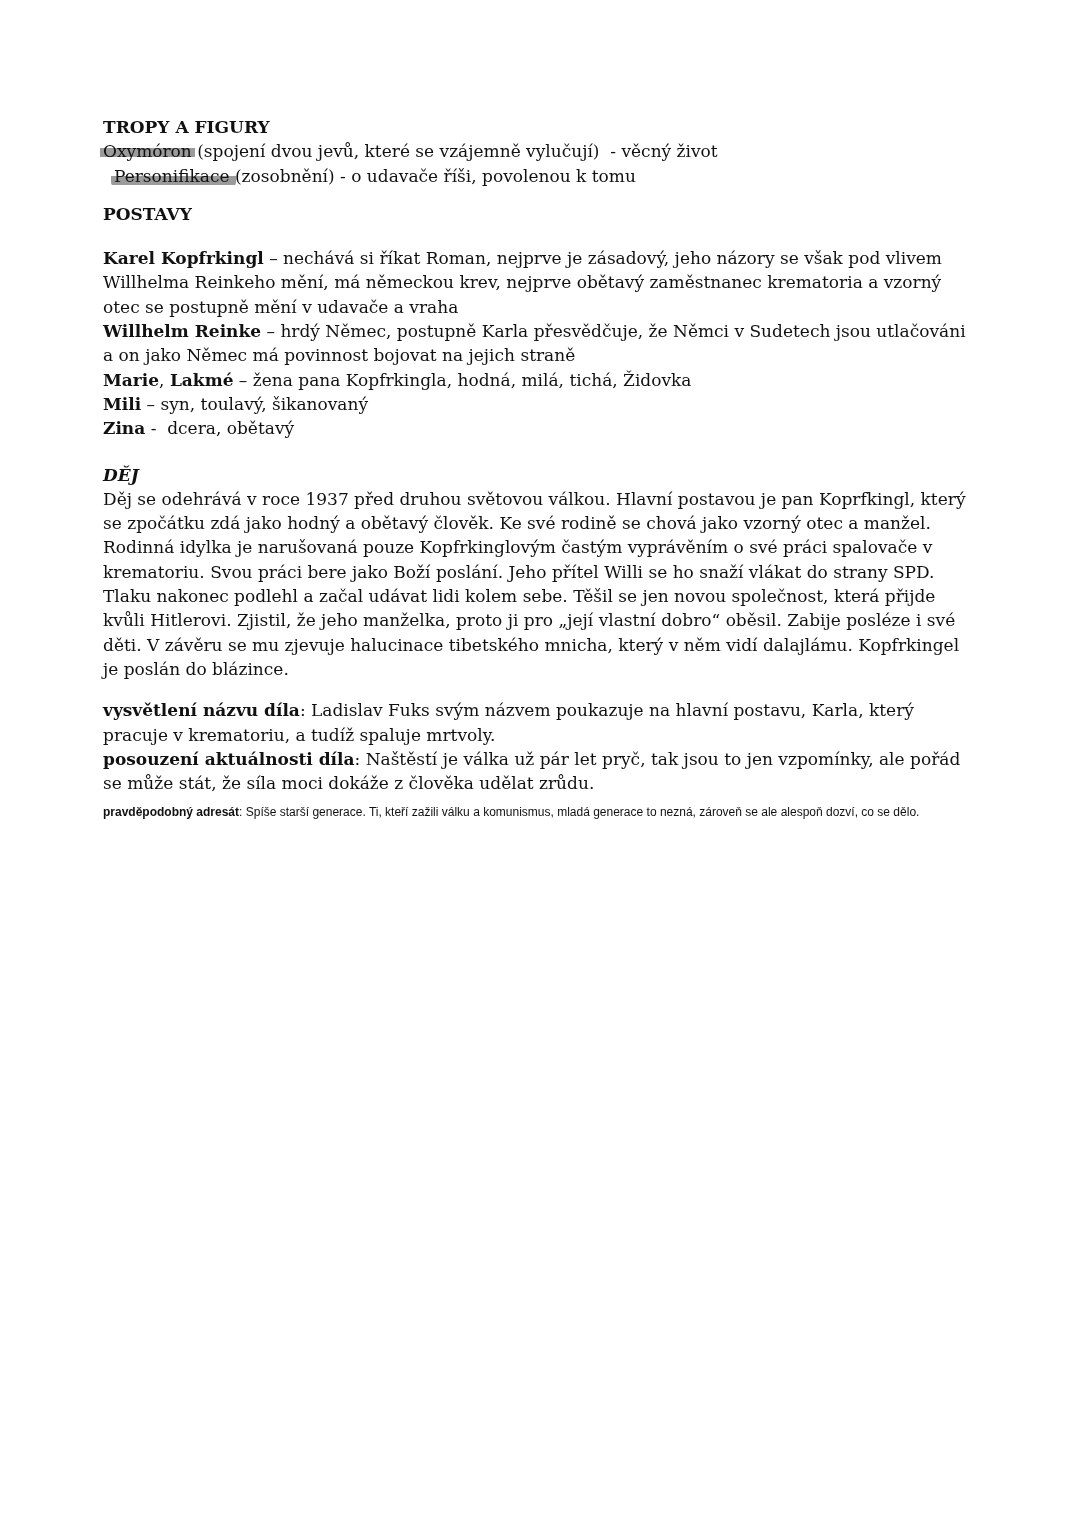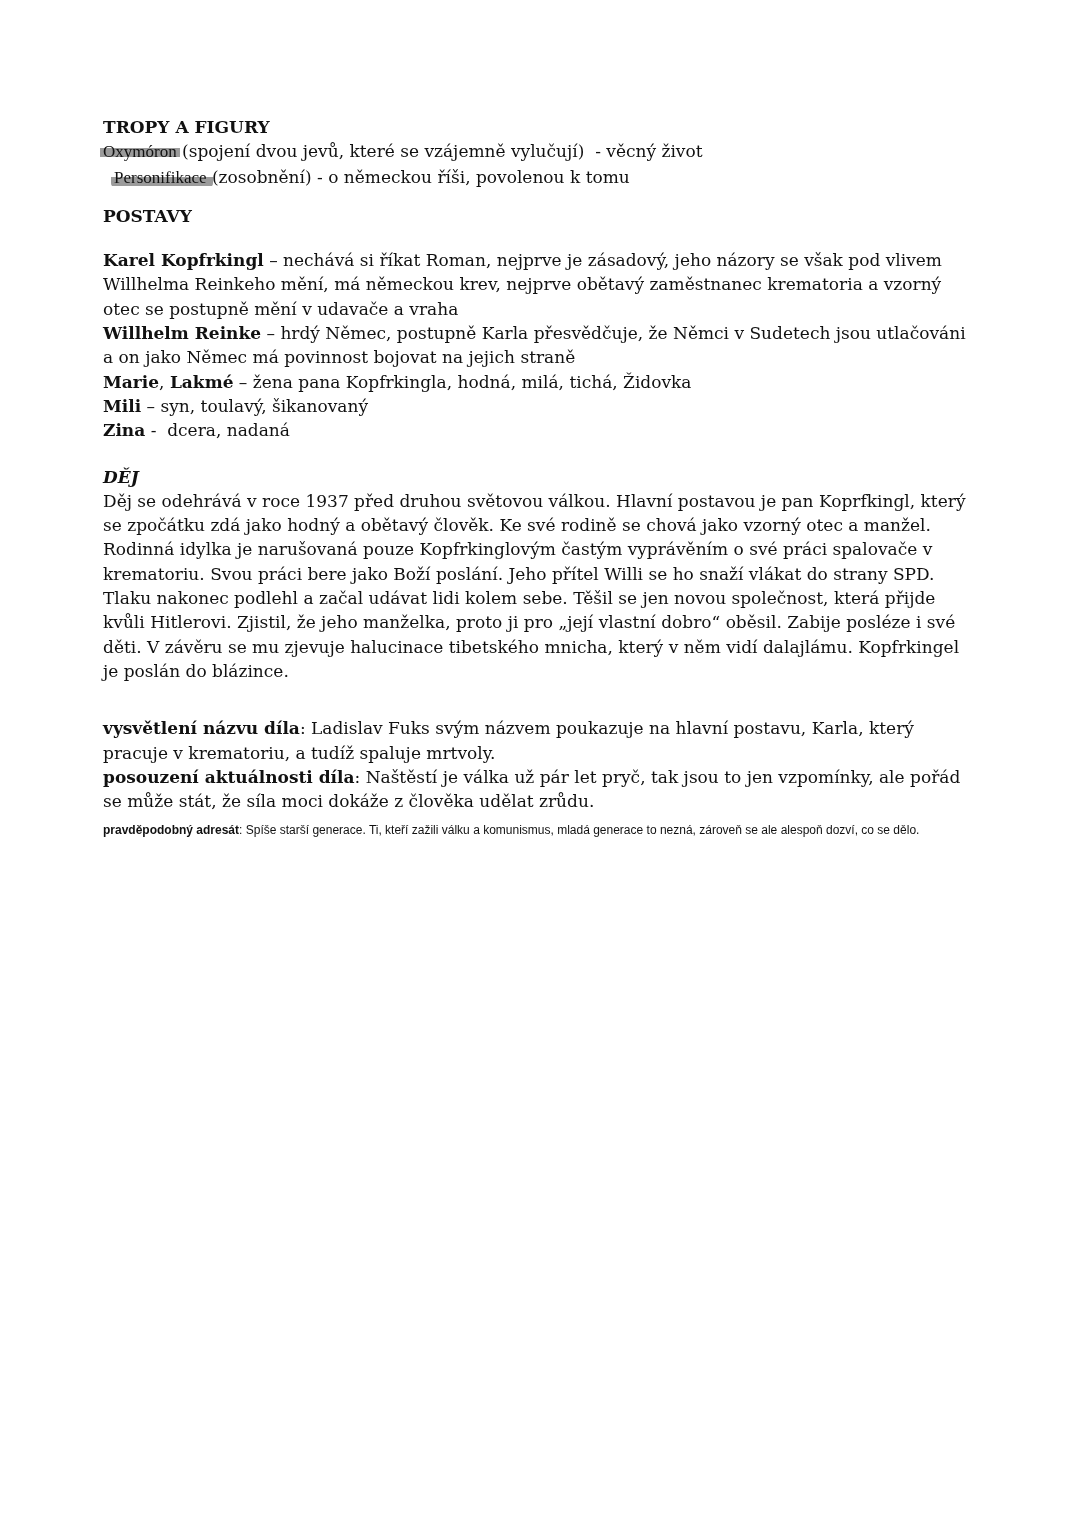--- a/index.html
+++ b/index.html
@@ -20,56 +20,55 @@
   }
   p { margin: 0; white-space: pre-wrap; }
   .b, .h { font-weight: bold; }
   
   .mark {
     background-repeat: no-repeat;
     background-image: linear-gradient(#9b9b9b, #9b9b9b);
     padding: 0 3px;
     margin: 0 -3px;
     border-radius: 4px;
-    font-family: Liberation Serif, serif;
   }
   .mark-strike { background-size: 100% 9px; background-position: 0 62%; }
   .mark-under  { background-size: 100% 9px; background-position: 0 92%; padding-right: 6px; margin-right: -6px; margin-left: 8px; }
   
   .mt-postavy { margin-top: 14px; }
   .mt-chars   { margin-top: 20px; }
   .mt-dej     { margin-top: 22px; font-style: italic; }
-  .mt-notes   { margin-top: 33px; }
+  .mt-notes   { margin-top: 17px; }
   
   .sans {
     font-family: "Liberation Sans", sans-serif;
     font-size: 12px;
     line-height: 30px;
     margin-top: 2px;
   }
 </style>
 </head>
 <body>
 
 <div class="page">
 
   <section>
     <p class="h">TROPY A FIGURY</p>
     <p><span class="mark mark-strike">Oxymóron</span><span> (spojení dvou jevů, které se vzájemně vylučují)  - věcný život</span></p>
-    <p><span class="mark mark-under">Personifikace</span><span> (zosobnění) - o německou říši, povolenou k tomu</span></p>
+    <p><span class="mark mark-under">Personifikace</span><span> (zosobnění) - o udavače říši, povolenou k tomu</span></p>
   </section>
 
   <section>
     <p class="h mt-postavy">POSTAVY</p>
     <div class="mt-chars">
       <p><span class="b">Karel Kopfrkingl</span><span> – nechává si říkat Roman, nejprve je zásadový, jeho názory se však pod vlivem Willhelma Reinkeho mění, má německou krev, nejprve obětavý zaměstnanec krematoria a vzorný otec se postupně mění v udavače a vraha</span></p>
       <p><span class="b">Willhelm Reinke</span><span> – hrdý Němec, postupně Karla přesvědčuje, že Němci v Sudetech jsou utlačováni a on jako Němec má povinnost bojovat na jejich straně</span></p>
       <p><span class="b">Marie</span><span>, </span><span class="b">Lakmé</span><span> – žena pana Kopfrkingla, hodná, milá, tichá, Židovka</span></p>
       <p><span class="b">Mili</span><span> – syn, toulavý, šikanovaný</span></p>
-      <p><span class="b">Zina</span><span> -  dcera, nadaná</span></p>
+      <p><span class="b">Zina</span><span> -  dcera, obětavý</span></p>
     </div>
   </section>
 
   <section>
     <p class="h mt-dej">DĚJ</p>
     <p>Děj se odehrává v roce 1937 před druhou světovou válkou. Hlavní postavou je pan Koprfkingl, který se zpočátku zdá jako hodný a obětavý člověk. Ke své rodině se chová jako vzorný otec a manžel. Rodinná idylka je narušovaná pouze Kopfrkinglovým častým vyprávěním o své práci spalovače v krematoriu. Svou práci bere jako Boží poslání. Jeho přítel Willi se ho snaží vlákat do strany SPD. Tlaku nakonec podlehl a začal udávat lidi kolem sebe. Těšil se jen novou společnost, která přijde kvůli Hitlerovi. Zjistil, že jeho manželka, proto ji pro „její vlastní dobro“ oběsil. Zabije posléze i své děti. V závěru se mu zjevuje halucinace tibetského mnicha, který v něm vidí dalajlámu. Kopfrkingel je poslán do blázince.</p>
   </section>
 
   <section class="mt-notes">
     <p><span class="b">vysvětlení názvu díla</span><span>: Ladislav Fuks svým názvem poukazuje na hlavní postavu, Karla, který pracuje v krematoriu, a tudíž spaluje mrtvoly.</span></p>

